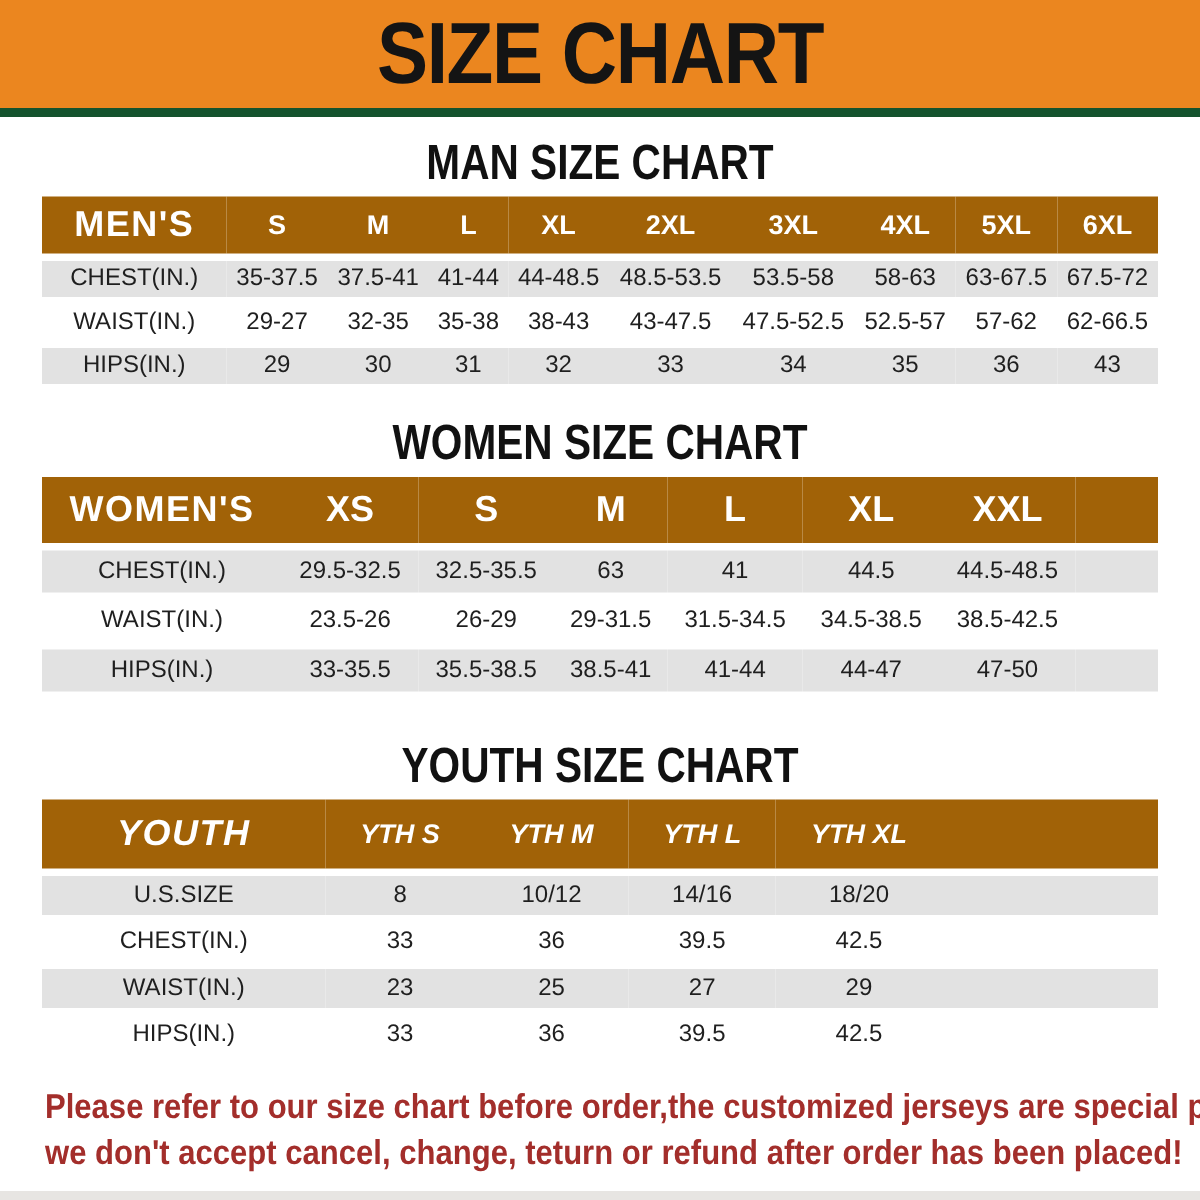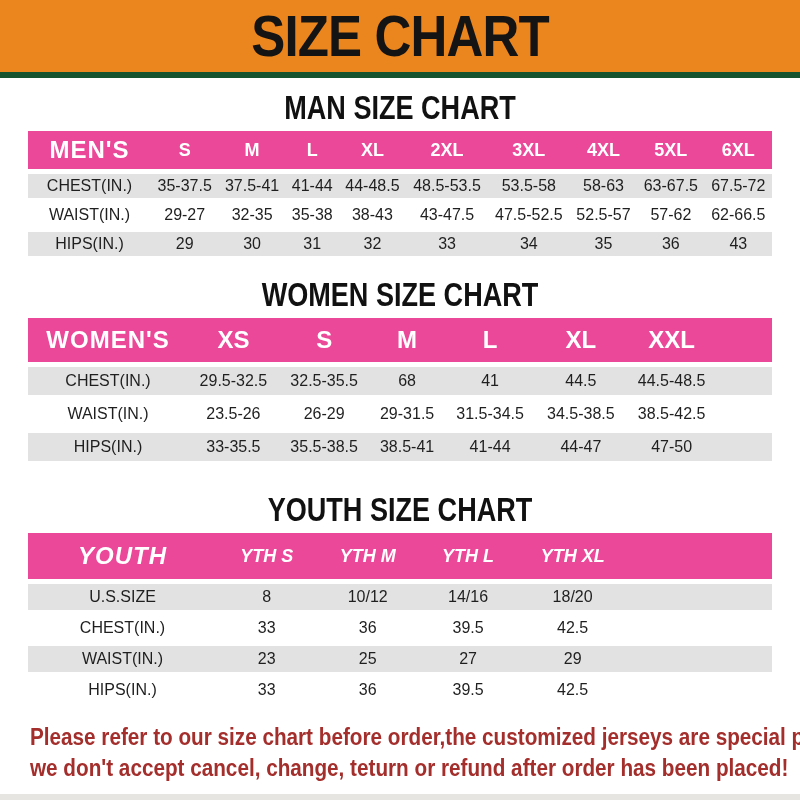--- a/index.html
+++ b/index.html
@@ -26,21 +26,21 @@
   .h-youth{margin-top:26px;}
   
   table.size-table{
     width:744px;margin:0 auto;border-collapse:separate;border-spacing:0 5px;
     table-layout:auto;
   }
   .t-men{margin-top:2px;}
   .t-women{margin-top:6px;}
   .t-youth{margin-top:4px;}
   .size-table th{
-    background:#ec4899;color:#ffffff;text-align:center;font-weight:bold;
+    background:#a16207;color:#ffffff;text-align:center;font-weight:bold;
     padding:4px 5px;font-size:18px;
   }
   .size-table th.corner{font-size:24px;letter-spacing:1px;}
   .size-table td{
     text-align:center;color:#1f1f1f;font-size:16px;padding:2px 5px;background:#ffffff;
     white-space:nowrap;
   }
   tr.alt td{background:#E2E2E2;}
   .t-men th{padding:5px 4px;}
   .t-men td{padding:3px 4px;}
@@ -141,21 +141,21 @@
       <th>M</th>
       <th>L</th>
       <th>XL</th>
       <th>XXL</th>
       <th class="w-spacer"></th>
     </tr>
     <tr class="alt">
       <td class="label-cell">CHEST(IN.)</td>
       <td>29.5-32.5</td>
       <td>32.5-35.5</td>
-      <td>68</td>
+      <td>63</td>
       <td>41</td>
       <td>44.5</td>
       <td>44.5-48.5</td>
       <td></td>
     </tr>
     <tr>
       <td class="label-cell">WAIST(IN.)</td>
       <td>23.5-26</td>
       <td>26-29</td>
       <td>29-31.5</td>

